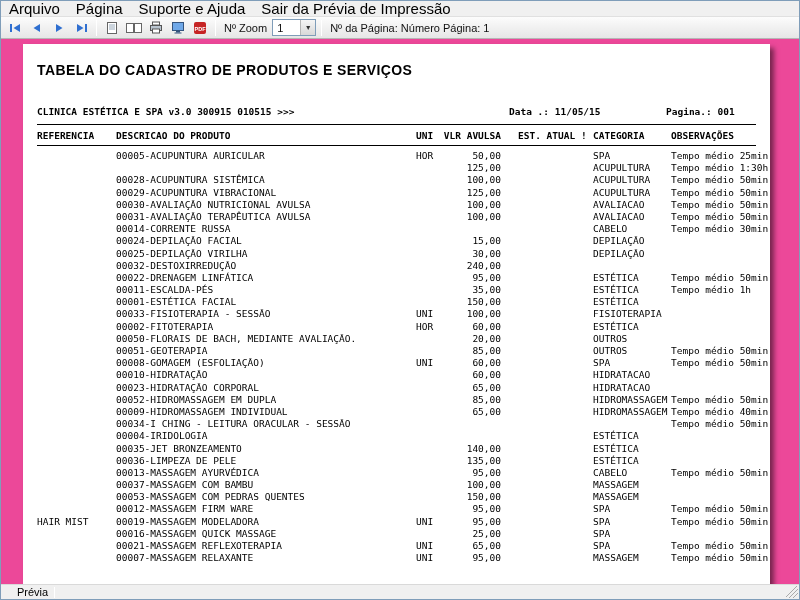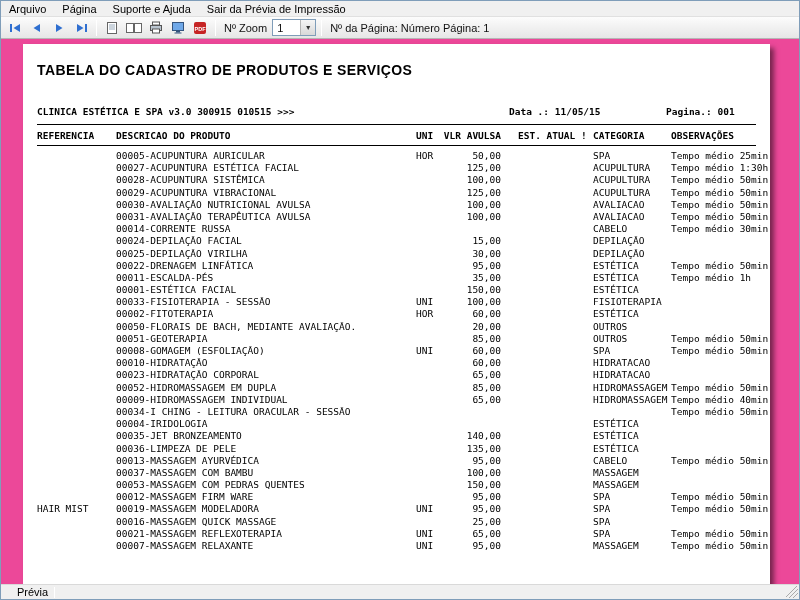--- a/index.html
+++ b/index.html
@@ -13,21 +13,21 @@
               padding:0 4px; font-size:11px; color:#111;
               background:linear-gradient(#eaf3fc,#bfd8ef 60%,#a9c8e8); border-bottom:1px solid #8eb0d2;}
   .app-icon { width:12px; height:12px; display:inline-block; position:relative;
               background:#fff; border:1px solid #5a7aa0; }
   .app-icon::after { content:""; position:absolute; left:1px; top:1px; width:8px; height:2px; background:#c23b3b; }
   .app-icon::before { content:""; position:absolute; left:1px; top:5px; width:8px; height:1px;
                       background:#4a6fa5; box-shadow:0 2px 0 #4a6fa5; }
 
   
   .menubar { height:16px; flex:0 0 16px; display:flex; align-items:center;
-             background:#f0f0f0; font-size:11px; color:#000; border-bottom:1px solid #e0e0e0; }
+             background:#f0f0f0; font-size:15px; color:#000; border-bottom:1px solid #e0e0e0; }
   .menu-item { padding:1px 8px; cursor:default; }
 
   
   .toolbar { height:22px; flex:0 0 22px; display:flex; align-items:center; gap:2px;
              padding:0 4px; background:linear-gradient(#fcfcfc,#e6e6e6);
              border-bottom:1px solid #b5b5b5; font-size:11px; color:#111; }
   .tb-btn { width:20px; height:18px; border:1px solid transparent; background:transparent;
             display:flex; align-items:center; justify-content:center; padding:0; }
   .tb-sep { width:1px; height:16px; background:#b8b8b8; border-right:1px solid #fff; margin:0 3px; }
   .tb-label { margin:0 3px; white-space:nowrap; }
@@ -206,21 +206,20 @@
             <span class="cell mono c-ref"></span>
             <span class="cell mono c-desc">00005-ACUPUNTURA AURICULAR</span>
             <span class="cell mono c-uni">HOR</span>
             <span class="cell mono c-vlr">50,00</span>
             <span class="cell mono c-est"></span>
             <span class="cell mono c-cat">SPA</span>
             <span class="cell mono c-obs">Tempo médio 25min</span>
           </div>
           <div class="trow">
             <span class="cell mono c-ref"></span>
-            <span class="cell mono c-desc">00027-ACUPUNTURA ESTÉTICA FACIAL</span>
             <span class="cell mono c-uni"></span>
             <span class="cell mono c-vlr">125,00</span>
             <span class="cell mono c-est"></span>
             <span class="cell mono c-cat">ACUPULTURA</span>
             <span class="cell mono c-obs">Tempo médio 1:30h</span>
           </div>
           <div class="trow">
             <span class="cell mono c-ref"></span>
             <span class="cell mono c-desc">00028-ACUPUNTURA SISTÊMICA</span>
             <span class="cell mono c-uni"></span>
@@ -274,20 +273,29 @@
             <span class="cell mono c-cat">DEPILAÇÃO</span>
             <span class="cell mono c-obs"></span>
           </div>
           <div class="trow">
             <span class="cell mono c-ref"></span>
             <span class="cell mono c-desc">00025-DEPILAÇÃO VIRILHA</span>
             <span class="cell mono c-uni"></span>
             <span class="cell mono c-vlr">30,00</span>
             <span class="cell mono c-est"></span>
             <span class="cell mono c-cat">DEPILAÇÃO</span>
+            <span class="cell mono c-obs"></span>
+          </div>
+          <div class="trow">
+            <span class="cell mono c-ref"></span>
+            <span class="cell mono c-desc">00032-DESTOXIRREDUÇÃO</span>
+            <span class="cell mono c-uni"></span>
+            <span class="cell mono c-vlr">240,00</span>
+            <span class="cell mono c-est"></span>
+            <span class="cell mono c-cat"></span>
             <span class="cell mono c-obs"></span>
           </div>
           <div class="trow">
             <span class="cell mono c-ref"></span>
             <span class="cell mono c-desc">00022-DRENAGEM LINFÁTICA</span>
             <span class="cell mono c-uni"></span>
             <span class="cell mono c-vlr">95,00</span>
             <span class="cell mono c-est"></span>
             <span class="cell mono c-cat">ESTÉTICA</span>
             <span class="cell mono c-obs">Tempo médio 50min</span>

